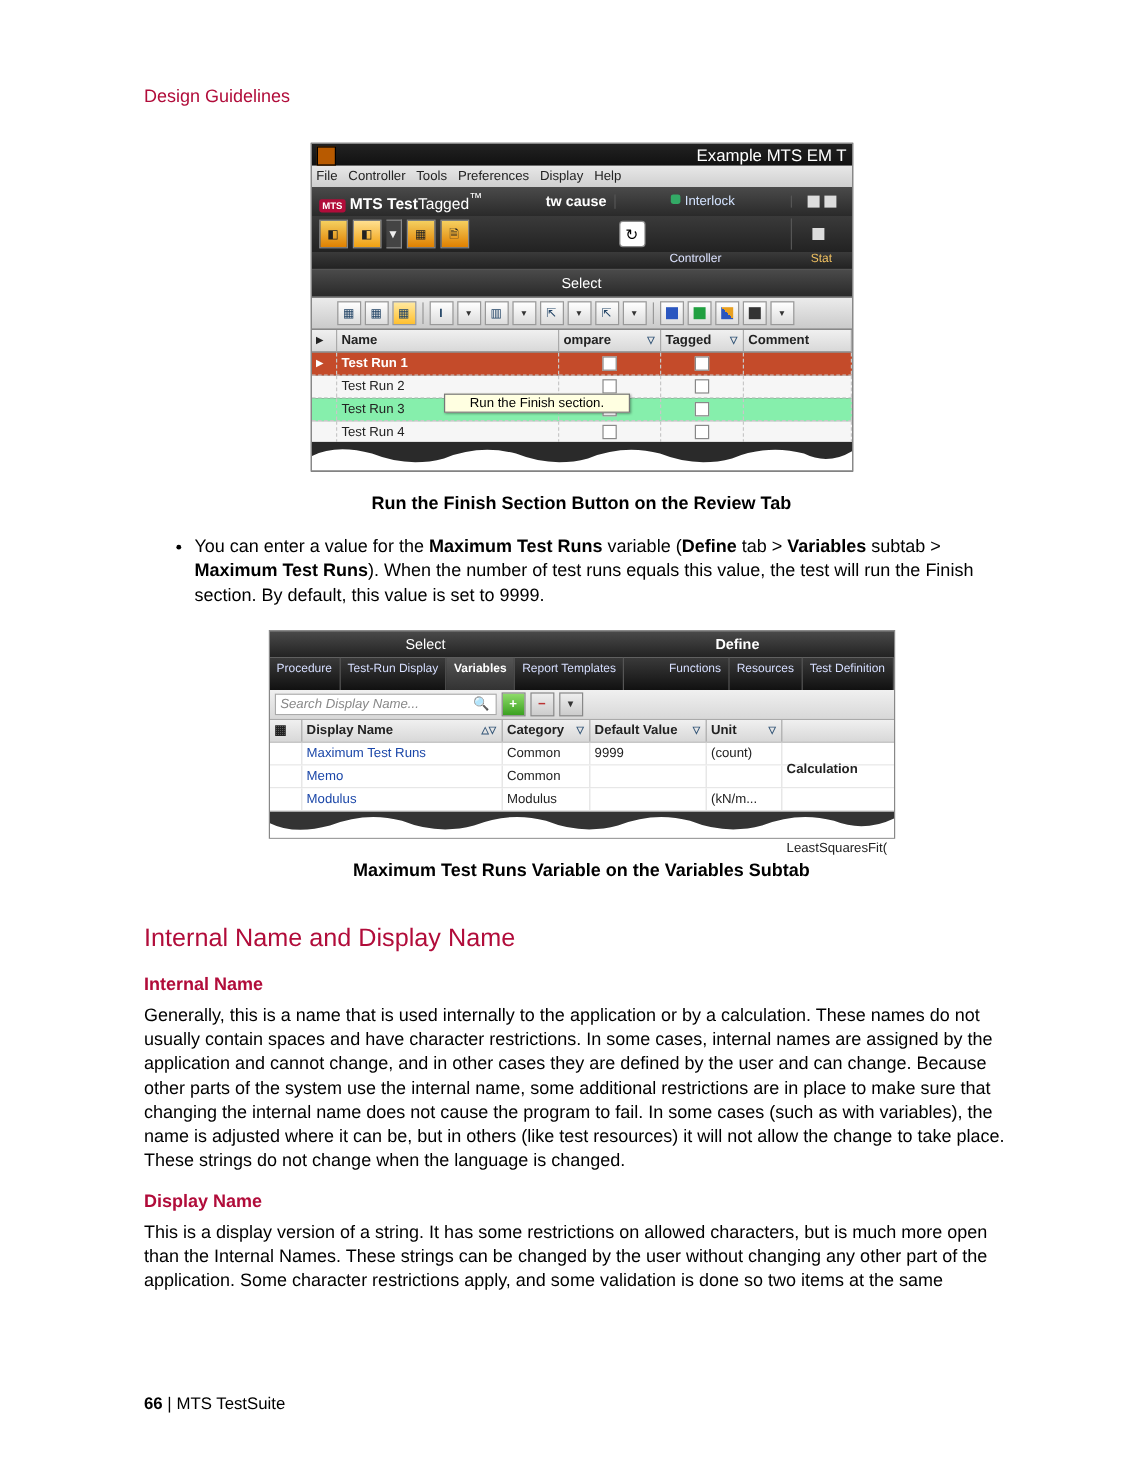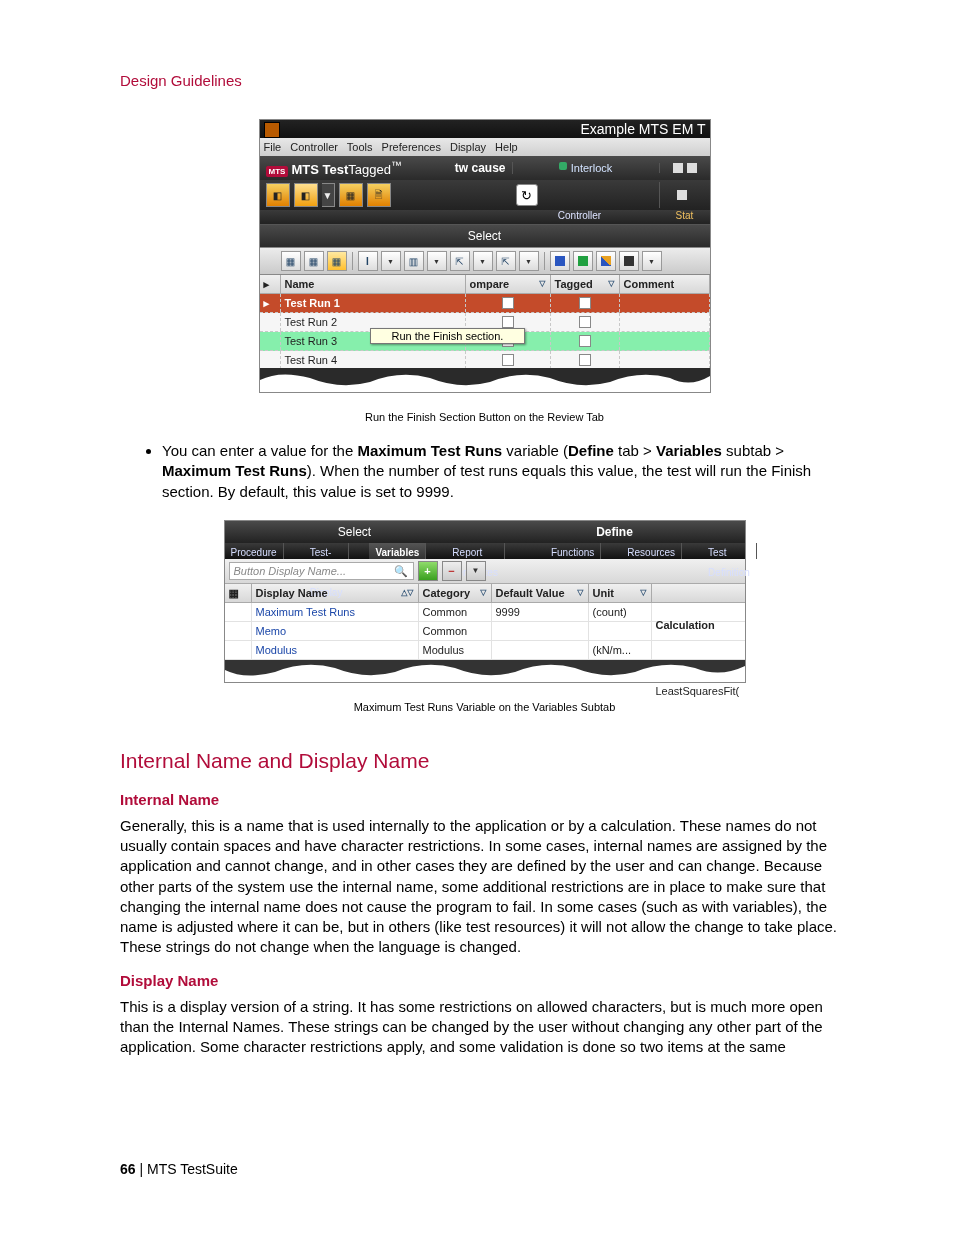--- a/index.html
+++ b/index.html
@@ -23,23 +23,23 @@
   .header {
     color: #b10c3a;
     font-size: 15px;
     margin-bottom: 30px;
   }
   .fig-wrap {
     text-align: center;
     margin: 0 auto;
   }
   .fig-caption {
-    font-weight: normal;
+    font-weight: bold;
     text-align: center;
-    font-size: 11px;
+    font-size: 15px;
     margin: 18px 0 18px 0;
   }
   .bullet-block {
     margin: 0 0 18px 0;
     padding-left: 42px;
   }
   .bullet-block .bullet {
     display: list-item;
     list-style: disc outside;
     margin-left: 0;
@@ -209,21 +209,21 @@
     width: 520px;
     margin: 0 auto;
     font-size: 11px;
     font-family: Tahoma, Arial, sans-serif;
     text-align:left;
     border:1px solid #888;
   }
   .fig2 .toptabs { height:22px; display:flex; background:linear-gradient(#4a4a4a,#222); color:#fff; }
   .fig2 .toptabs .tt { flex:1; text-align:center; line-height:22px; font-size:12px; }
   .fig2 .toptabs .tt.r { font-weight:bold; }
-  .fig2 .subtabs { height:16px; display:flex; background:linear-gradient(#3a3a3a,#111); color:#d6deff; font-size:10px;gap:20px; }
+  .fig2 .subtabs { height:27px; display:flex; background:linear-gradient(#3a3a3a,#111); color:#d6deff; font-size:10px; }
   .fig2 .subtabs .st { padding:0 6px; line-height:20px; border-right:1px solid #555; }
   .fig2 .subtabs .st.sel { background:linear-gradient(#555,#333); color:#fff; font-weight:bold; }
   .fig2 .subtabs .spacer { flex:1; }
   .fig2 .searchrow { height:24px; background:linear-gradient(#f0f0f0,#d8d8d8); display:flex; align-items:center; padding:0 4px; gap:4px; border-bottom:1px solid #aaa; }
   .fig2 .searchrow .srch { flex:0 0 175px; border:1px solid #aaa; background:#fff; color:#888; font-style:italic; height:16px; line-height:16px; padding:0 4px; display:flex; justify-content:space-between; align-items:center; }
   .fig2 .searchrow .srch .mag { font-style:normal; color:#5a8a30; }
   .fig2 .searchrow .tb { width:18px;height:18px;border:1px solid #888;display:inline-flex;align-items:center;justify-content:center;font-size:11px; }
   .fig2 .searchrow .tb.add { background:linear-gradient(#8fdc6a,#3aa020);color:#fff;font-weight:bold; }
   .fig2 .searchrow .tb.del { background:linear-gradient(#eee,#ccc);color:#b33;font-weight:bold; }
   .fig2 .searchrow .tb.dd { background:linear-gradient(#eee,#ccc);color:#333;font-size:8px; }
@@ -401,21 +401,21 @@
         <div class="st">Test-Run Display</div>
         <div class="st sel">Variables</div>
         <div class="st">Report Templates</div>
         <div class="spacer"></div>
         <div class="st">Functions</div>
         <div class="st">Resources</div>
         <div class="st">Test Definition</div>
       </div>
       <div class="searchrow">
         <div class="srch">
-          <span>Button Display Name...</span>
+          <span>Search Display Name...</span>
           <span class="mag">🔍</span>
         </div>
         <span class="tb add">+</span>
         <span class="tb del">−</span>
         <span class="tb dd">▼</span>
       </div>
       <div class="head2">
         <div class="h h0">▦</div>
         <div class="h h1">
             <span>Display Name</span>

